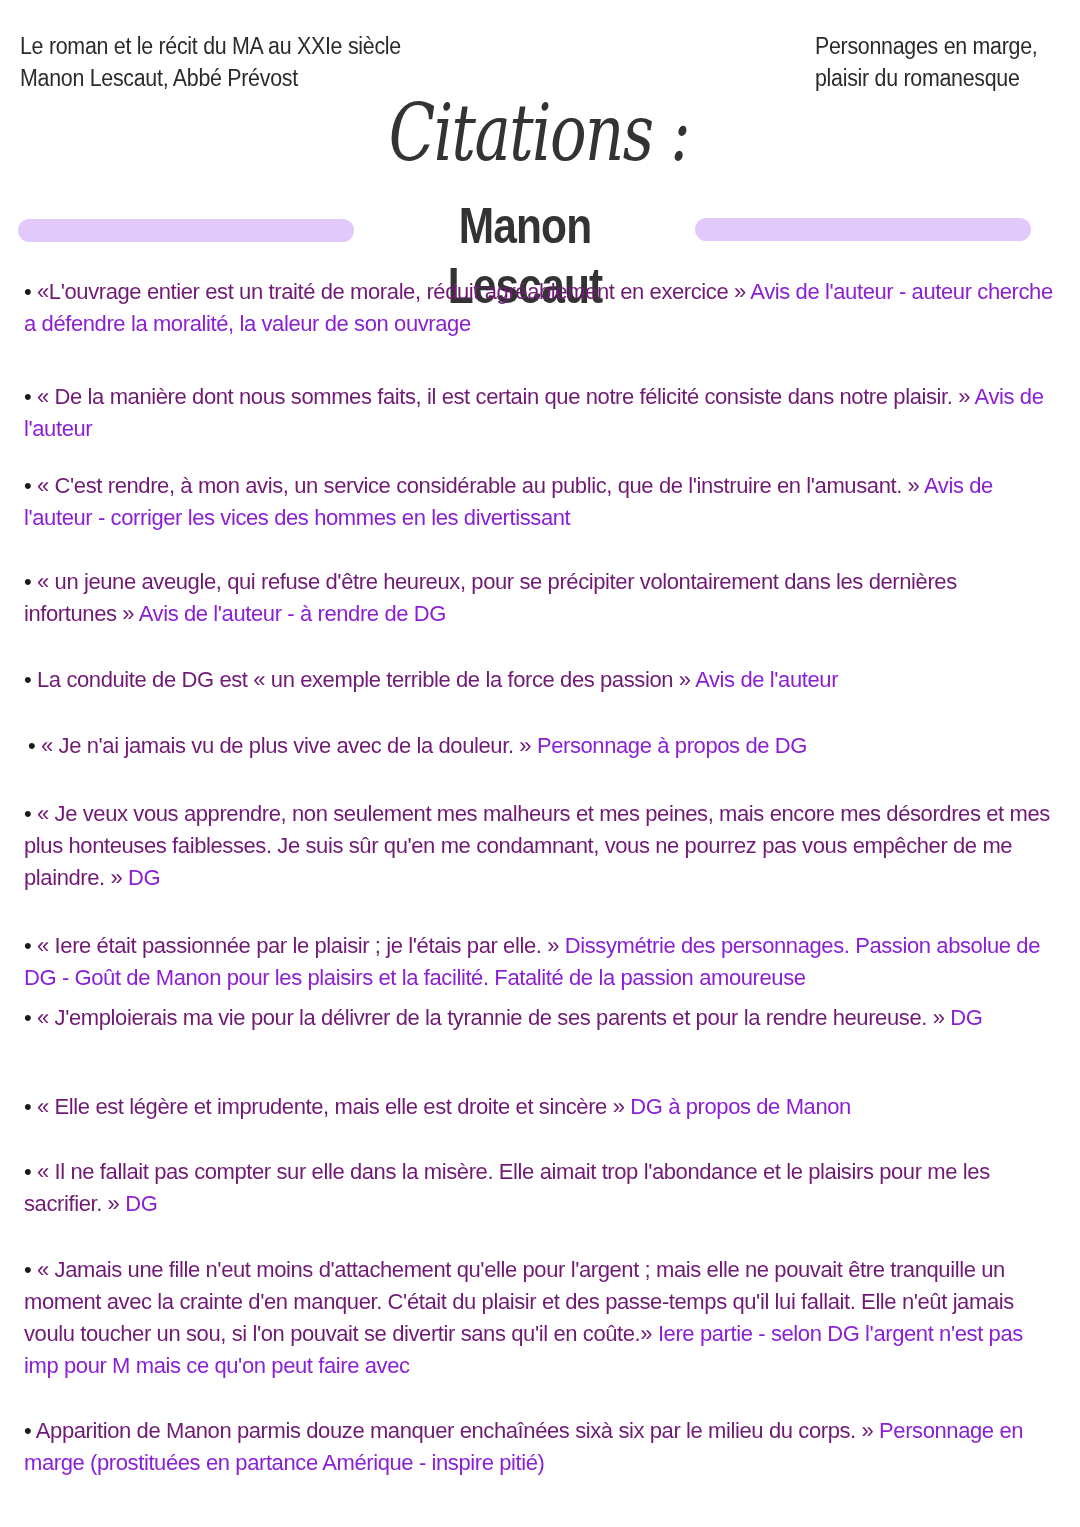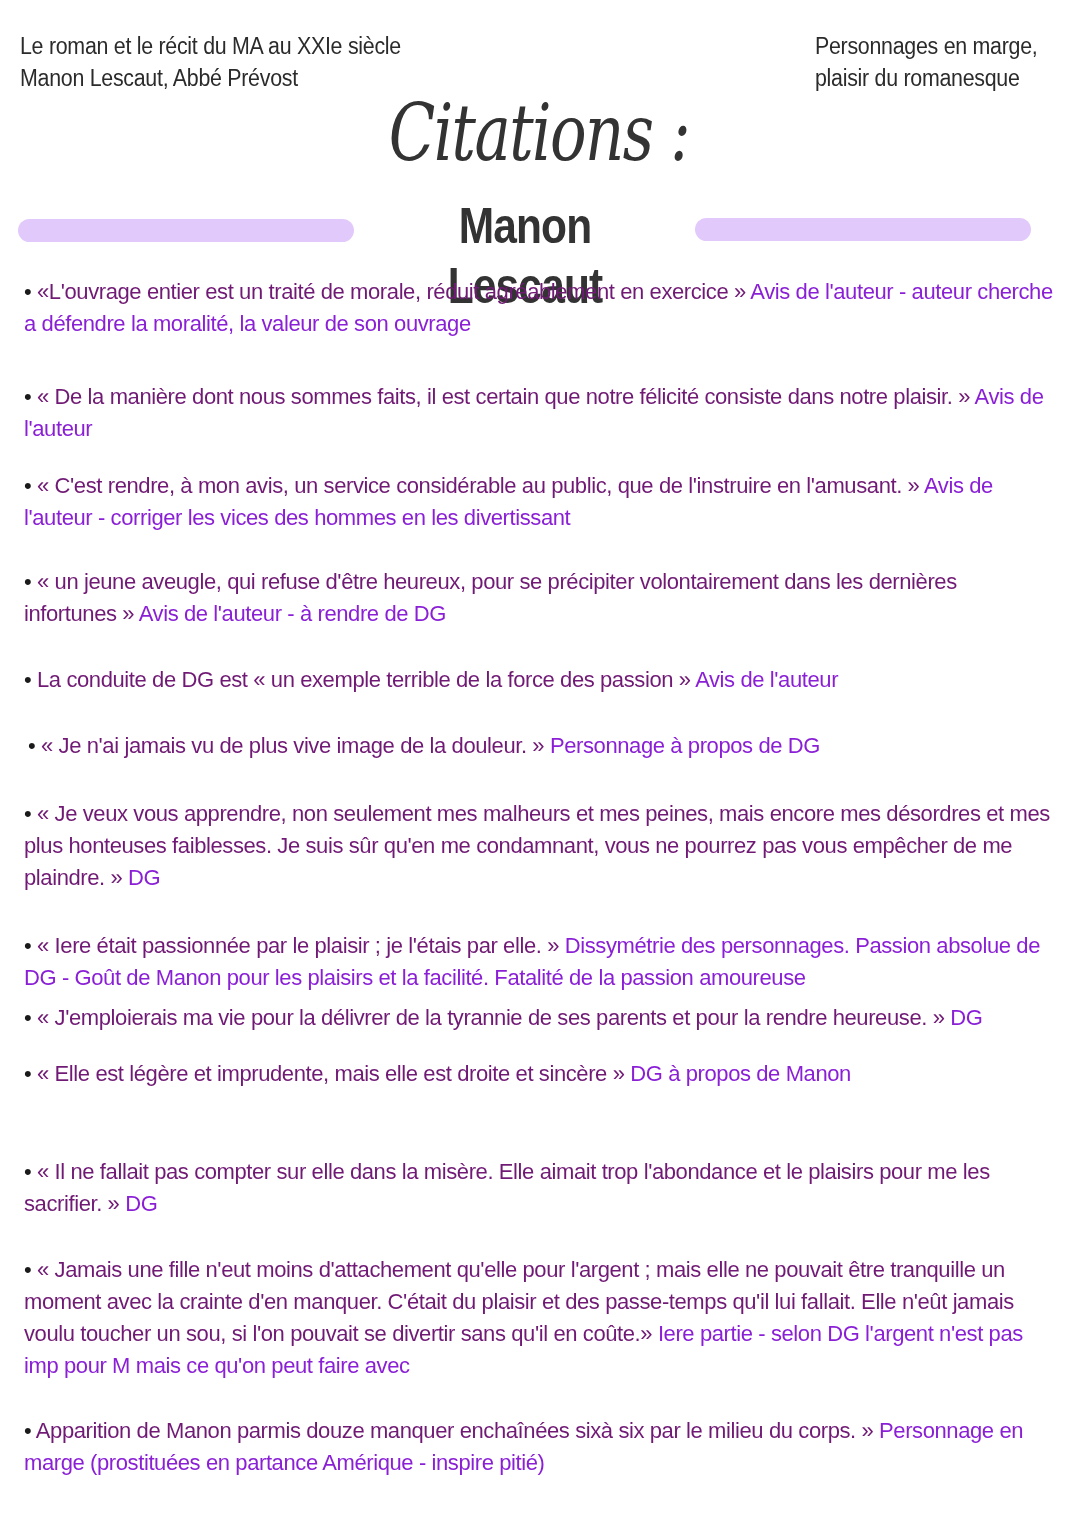--- a/index.html
+++ b/index.html
@@ -137,39 +137,39 @@
     <span class="q">«  un jeune aveugle, qui refuse d'être heureux, pour se précipiter volontairement dans les dernières infortunes »</span>
     <span class="note">Avis de l'auteur - à rendre de DG</span>
   </div>
   <div class="quote" style="top:388px">
     <span class="bullet">•</span>
     <span class="q">La conduite de DG est « un exemple terrible de la force des passion  »</span>
     <span class="note">Avis de l'auteur</span>
   </div>
   <div class="quote" style="top:454px; left:4px">
     <span class="bullet">•</span>
-    <span class="q">« Je n'ai jamais vu de plus vive image de la douleur. »</span>
+    <span class="q">« Je n'ai jamais vu de plus vive avec de la douleur. »</span>
     <span class="note">Personnage à propos de DG</span>
   </div>
   <div class="quote" style="top:522px">
     <span class="bullet">•</span>
     <span class="q">« Je veux vous apprendre, non seulement mes malheurs et mes peines, mais encore mes désordres et mes plus honteuses faiblesses. Je suis sûr qu'en me condamnant, vous ne pourrez pas vous empêcher de me plaindre. »</span>
     <span class="note">DG</span>
   </div>
   <div class="quote" style="top:654px">
     <span class="bullet">•</span>
     <span class="q">« Iere était passionnée par le plaisir ; je l'étais par elle. »</span>
     <span class="note">Dissymétrie des personnages. Passion absolue de DG - Goût de Manon pour les plaisirs et la facilité. Fatalité de la passion amoureuse</span>
   </div>
   <div class="quote" style="top:726px">
     <span class="bullet">•</span>
     <span class="q">« J'emploierais ma vie pour la délivrer de la tyrannie de ses parents et pour la rendre heureuse. »</span>
     <span class="note">DG</span>
   </div>
-  <div class="quote" style="top:782px">
+  <div class="quote" style="top:815px">
     <span class="bullet">•</span>
     <span class="q">« Elle est légère et imprudente, mais elle est droite et sincère  »</span>
     <span class="note">DG à propos de Manon</span>
   </div>
   <div class="quote" style="top:880px">
     <span class="bullet">•</span>
     <span class="q">« Il ne fallait pas compter sur elle dans la misère. Elle aimait trop l'abondance et le plaisirs pour me les sacrifier. »</span>
     <span class="note">DG</span>
   </div>
   <div class="quote" style="top:978px">

